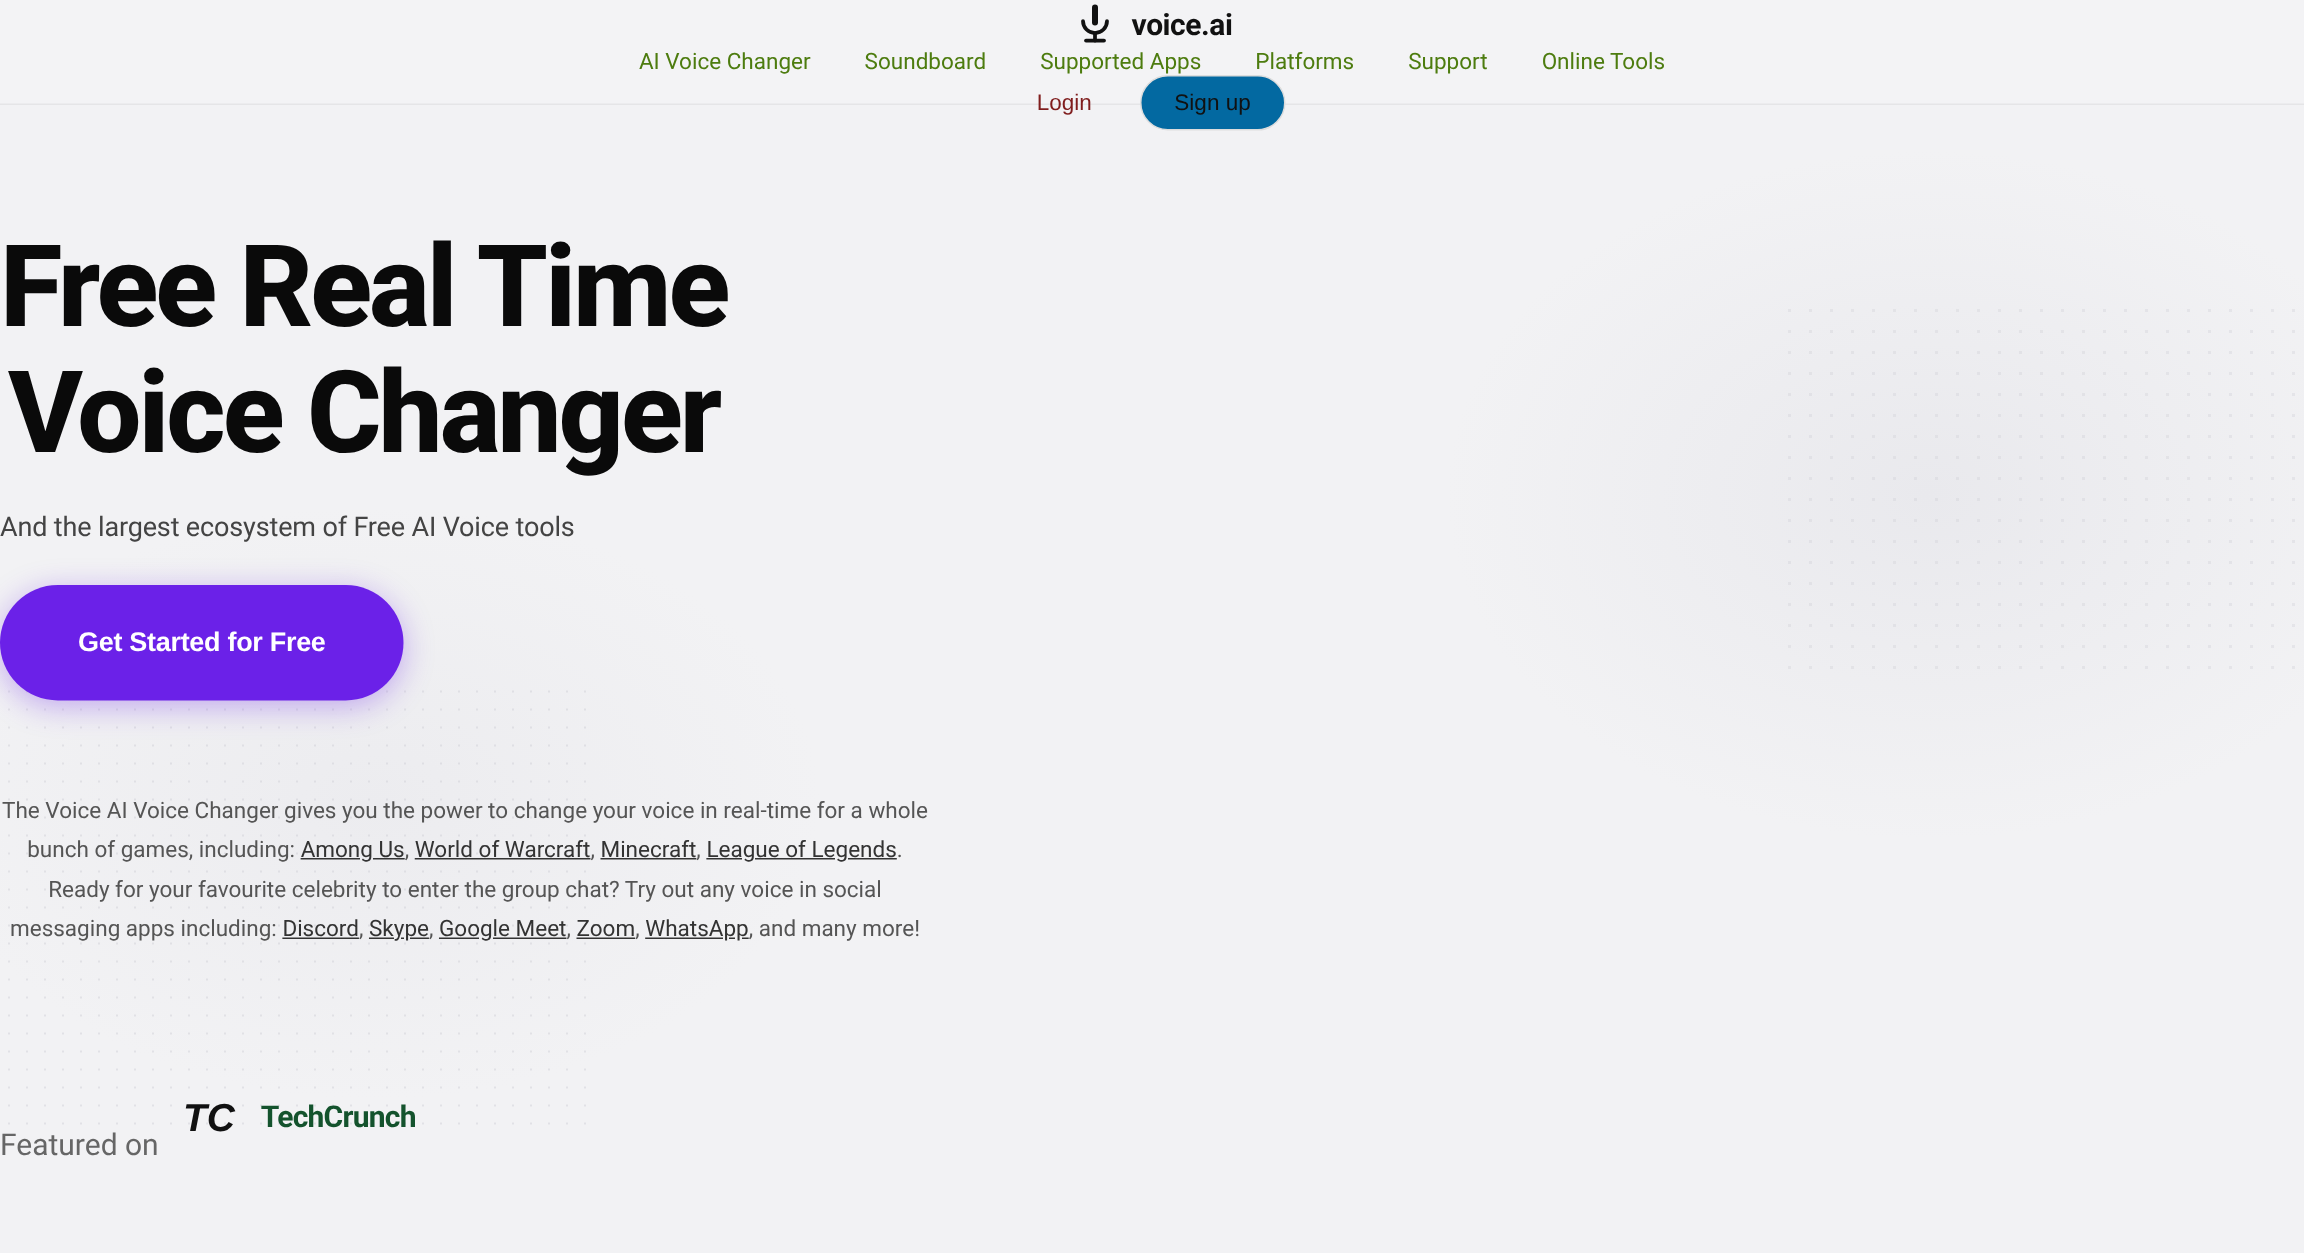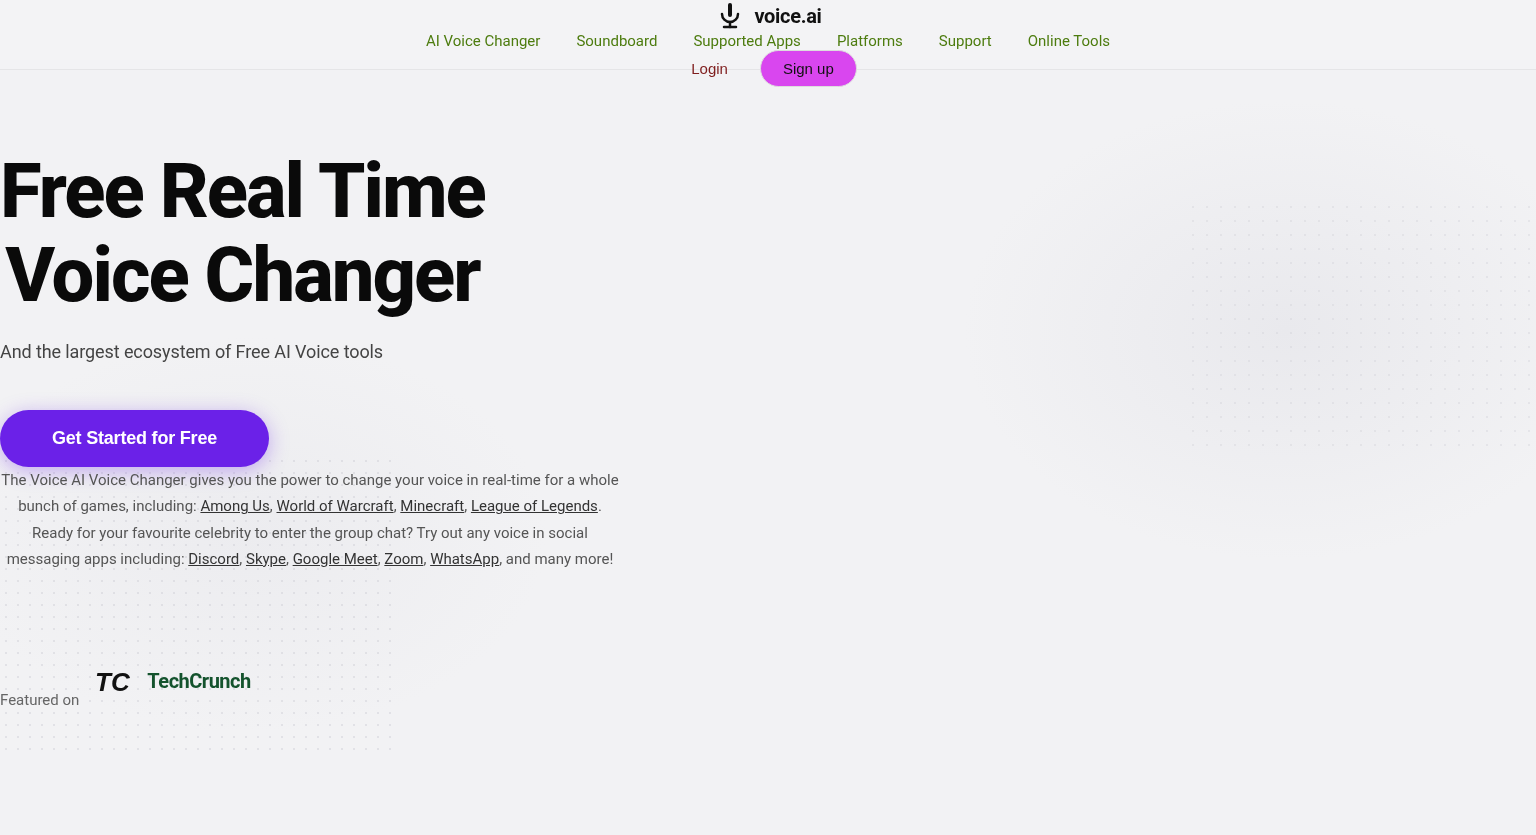--- a/index.html
+++ b/index.html
@@ -134,21 +134,21 @@
       background: none;
       border: none;
       padding: 8px 12px;
     }
 
     .btn-signup {
       font-size: 15px;
       color: #111;
       font-weight: 500;
       cursor: pointer;
-      background: #d946ef;
+      background: #0369a1;
       border: 1px solid #ddd;
       border-radius: 24px;
       padding: 9px 22px;
     }
 
     
     .main-content {
       position: relative;
       z-index: 5;
       display: flex;
@@ -165,34 +165,35 @@
       line-height: 1.1;
       letter-spacing: -2px;
       margin-bottom: 24px;
       max-width: 800px;
     }
 
     .hero-subtitle {
       font-size: 18px;
       color: #444;
       font-weight: 400;
-      margin-bottom: 48px;
+      margin-bottom: 28px;
       letter-spacing: -0.1px;
     }
 
     .btn-cta {
       background: #6b21e8;
       color: #fff;
       font-size: 18px;
       font-weight: 600;
       border: none;
       border-radius: 50px;
-      padding: 18px 52px;
+      padding: 28px 52px;
       cursor: pointer;
       letter-spacing: -0.2px;
+      margin-bottom: 60px;
       box-shadow: 0 4px 20px rgba(107, 33, 232, 0.35);
     }
 
     .hero-description {
       font-size: 15px;
       color: #555;
       line-height: 1.75;
       max-width: 620px;
       text-align: center;
     }
@@ -209,21 +210,21 @@
       z-index: 5;
       display: flex;
       align-items: center;
       justify-content: center;
       gap: 16px;
       margin-top: 80px;
       padding-bottom: 40px;
     }
 
     .featured-label {
-      font-size: 15px;
+      font-size: 20px;
       color: #666;
       font-weight: 400;
       margin-top: 39px;
     }
 
     .techcrunch-logo {
       display: flex;
       align-items: center;
       gap: 16px;
     }

